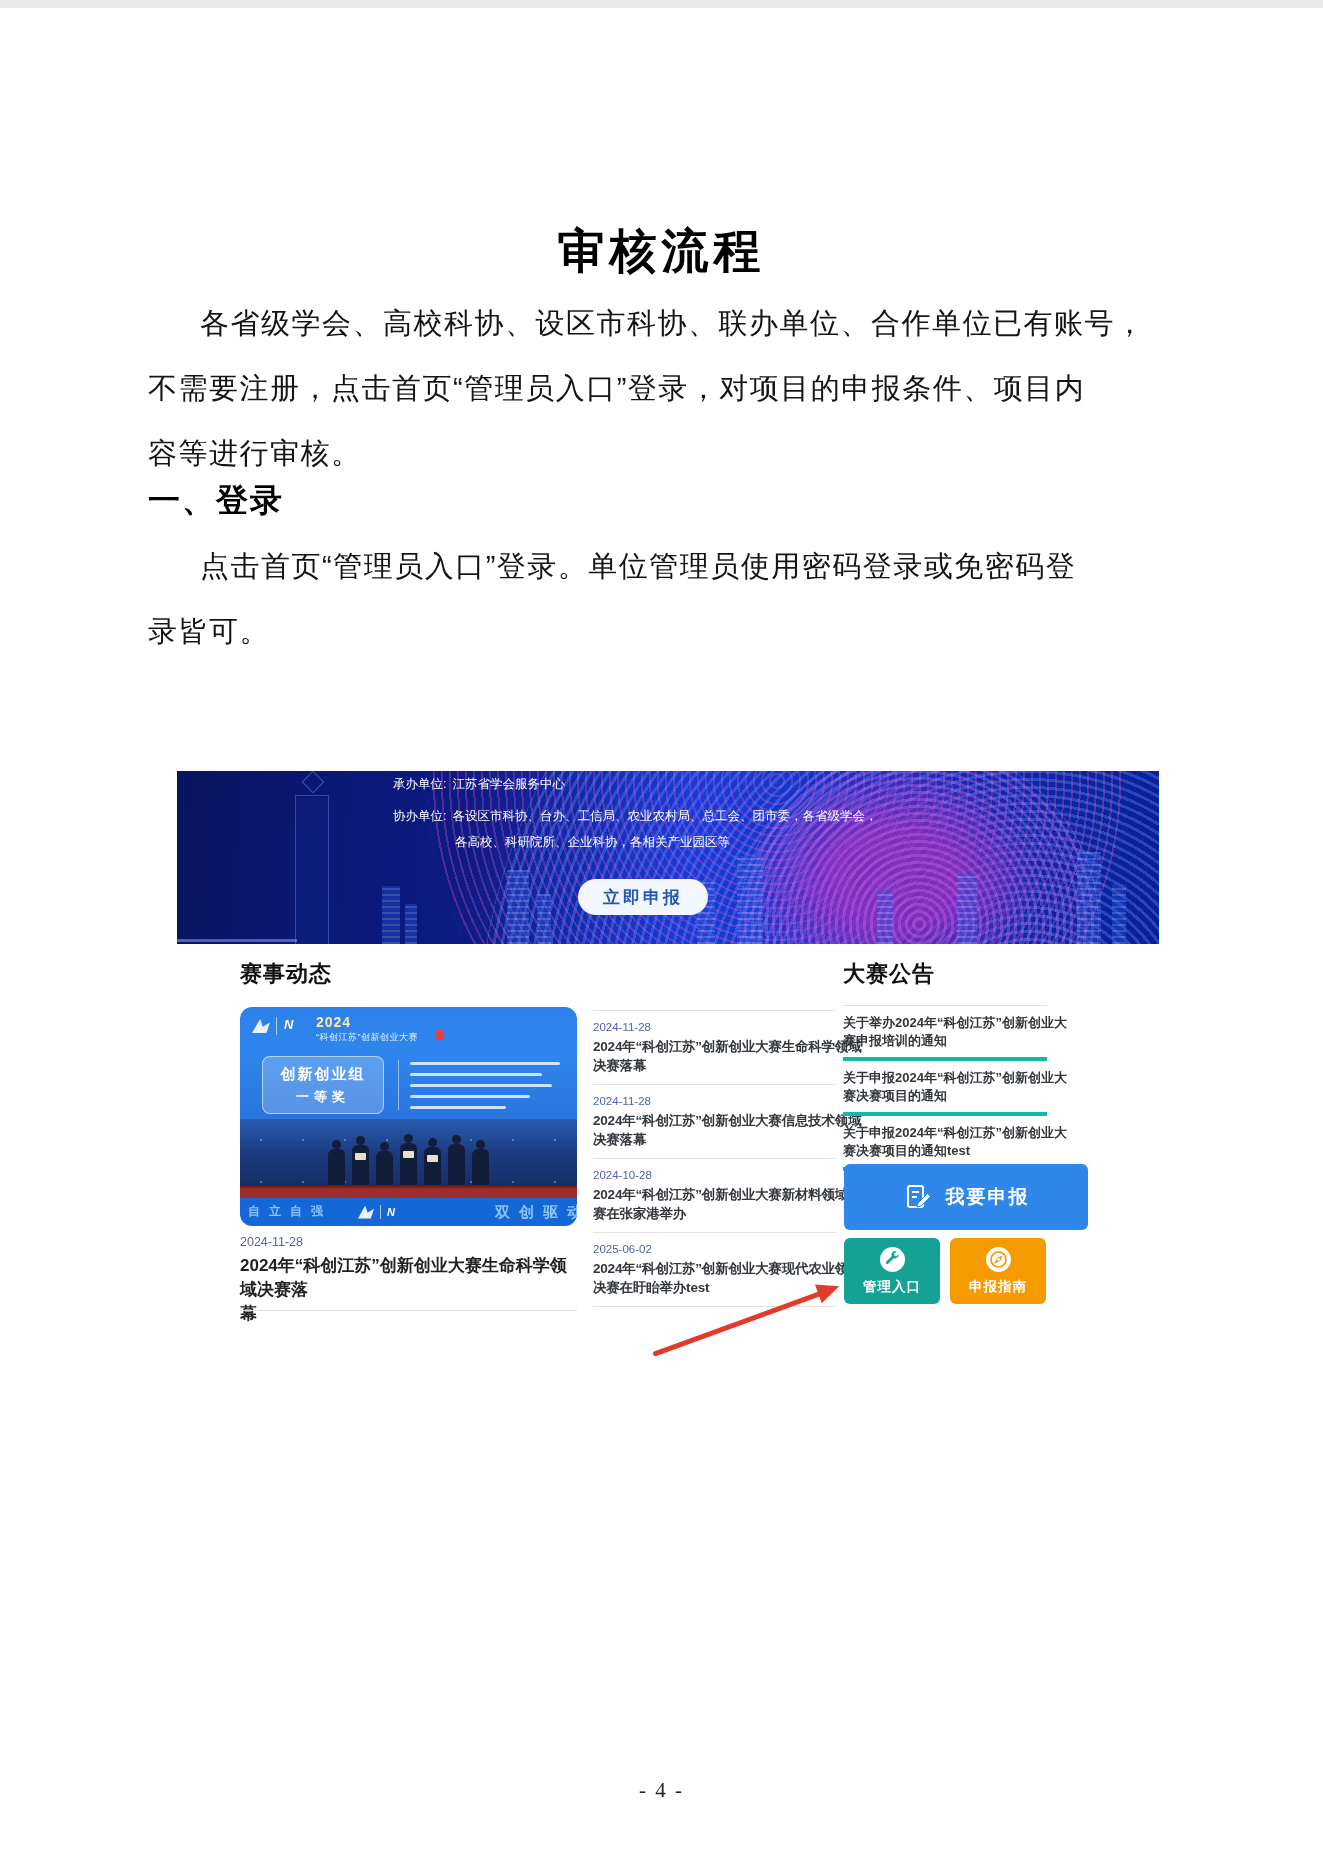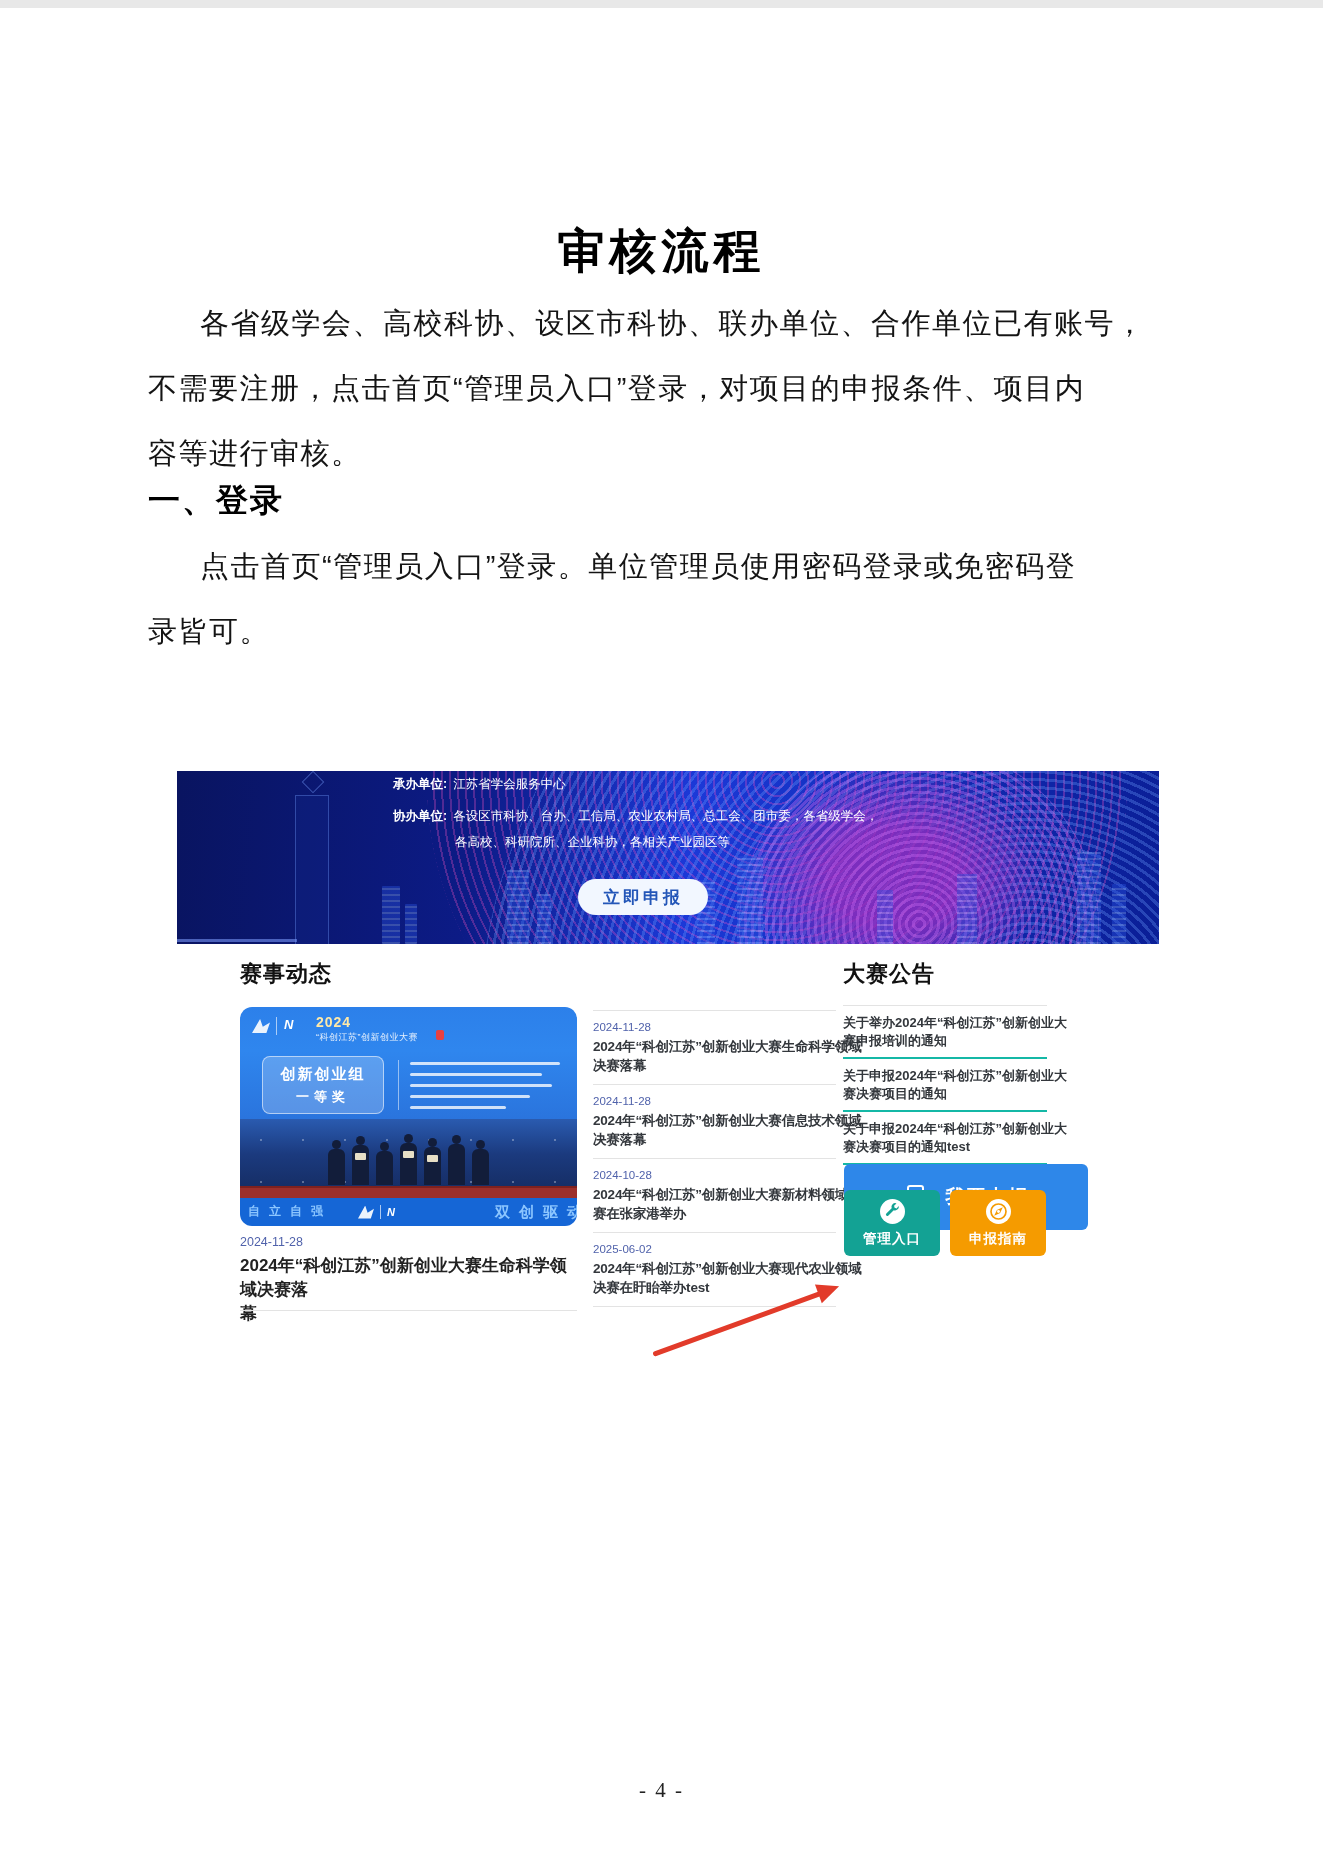--- a/index.html
+++ b/index.html
@@ -63,21 +63,21 @@
   }
   .tower::before {
     content:""; position:absolute; left:9px; top:-22px; width:14px; height:14px;
     border:1px solid rgba(120,160,255,.45); transform:rotate(45deg);
   }
   .banner-baseline {
     position:absolute; left:0; bottom:2px; width:120px; height:3px;
     background:rgba(130,160,255,.55);
   }
   .banner-text { position:absolute; color:#fff; font-size:12.5px; white-space:nowrap; z-index:5; }
-  .banner-text b { font-weight:bold; margin-right:6px; }
+  .banner-text b { font-weight:normal; margin-right:6px; }
   .bt-org { left:216px; top:5px; }
   .bt-co1 { left:216px; top:37px; }
   .bt-co2 { left:278px; top:63px; }
   .apply-pill {
     position:absolute; left:401px; top:108px; width:130px; height:36px; z-index:5;
     background:#f2f7ff; border-radius:18px; display:flex; align-items:center; justify-content:center;
     color:#2356b8; font-size:17px; font-weight:bold; letter-spacing:3px; cursor:pointer;
   }
 
   
@@ -145,31 +145,31 @@
   .card-divider { position:absolute; left:240px; top:1302px; width:337px; height:1px; background:#e3e3e3; }
 
   
   .news-list { position:absolute; left:593px; top:1002px; width:243px; border-top:1px solid #e3e3e3; }
   .news-item { padding:10px 0 9px 0; border-bottom:1px solid #e3e3e3; cursor:pointer; }
   .news-date { font-size:11.5px; color:#5062ab; margin-bottom:5px; }
   .news-title div { font-size:13.5px; font-weight:bold; color:#33373c; line-height:18.5px; letter-spacing:-.2px; white-space:nowrap; }
 
   
   .ann-list { position:absolute; left:843px; top:997px; width:204px; border-top:1px solid #e3e3e3; }
-  .ann-item { padding:8px 0 7px 0; border-bottom:2px solid #14b8a6; cursor:pointer; }
+  .ann-item { padding:8px 0 7px 0; border-bottom:4px solid #14b8a6; cursor:pointer; }
   .ann-item div { font-size:13px; font-weight:bold; color:#33373c; line-height:18px; white-space:nowrap; }
 
   
   .btn-apply {
     position:absolute; left:844px; top:1156px; width:244px; height:66px; border-radius:6px;
     background:#2e87e9; display:flex; align-items:center; justify-content:center; gap:13px;
     color:#fff; font-size:19px; font-weight:bold; letter-spacing:2px; cursor:pointer;
   }
   .btn-small {
-    position:absolute; top:1182px; width:96px; height:66px; border-radius:6px;
+    position:absolute; top:1230px; width:96px; height:66px; border-radius:6px;
     display:flex; flex-direction:column; align-items:center; justify-content:center; gap:6px;
     color:#fff; font-size:13.5px; font-weight:bold; letter-spacing:1px; cursor:pointer;
   }
   .btn-admin { left:844px; background:#13a294; }
   .btn-guide { left:950px; background:#f59b00; }
 
   
   .red-arrow {
     position:absolute; left:653px; top:1336px; width:200px; height:20px;
     transform:rotate(-20deg); transform-origin:left center;

